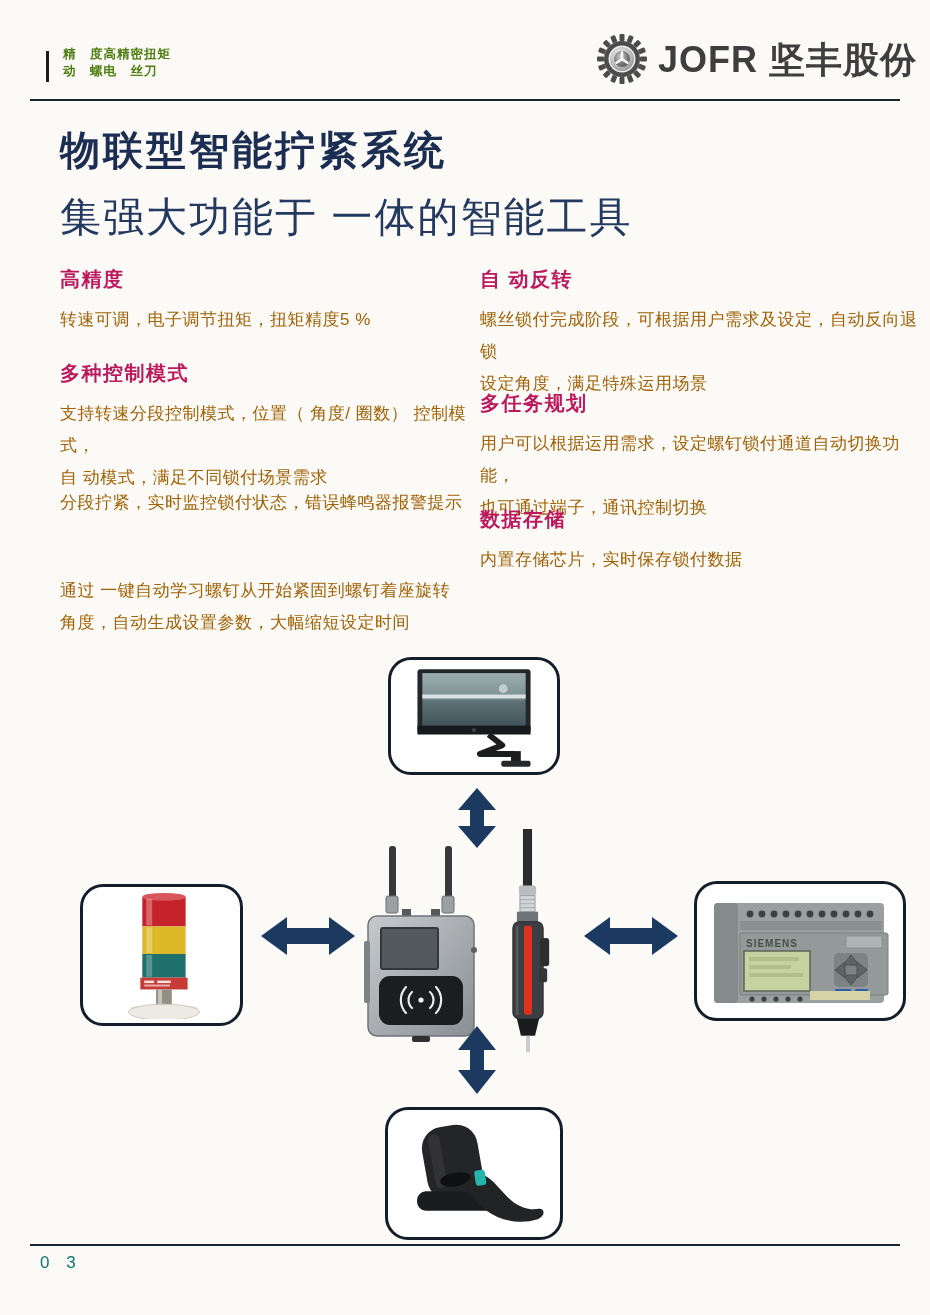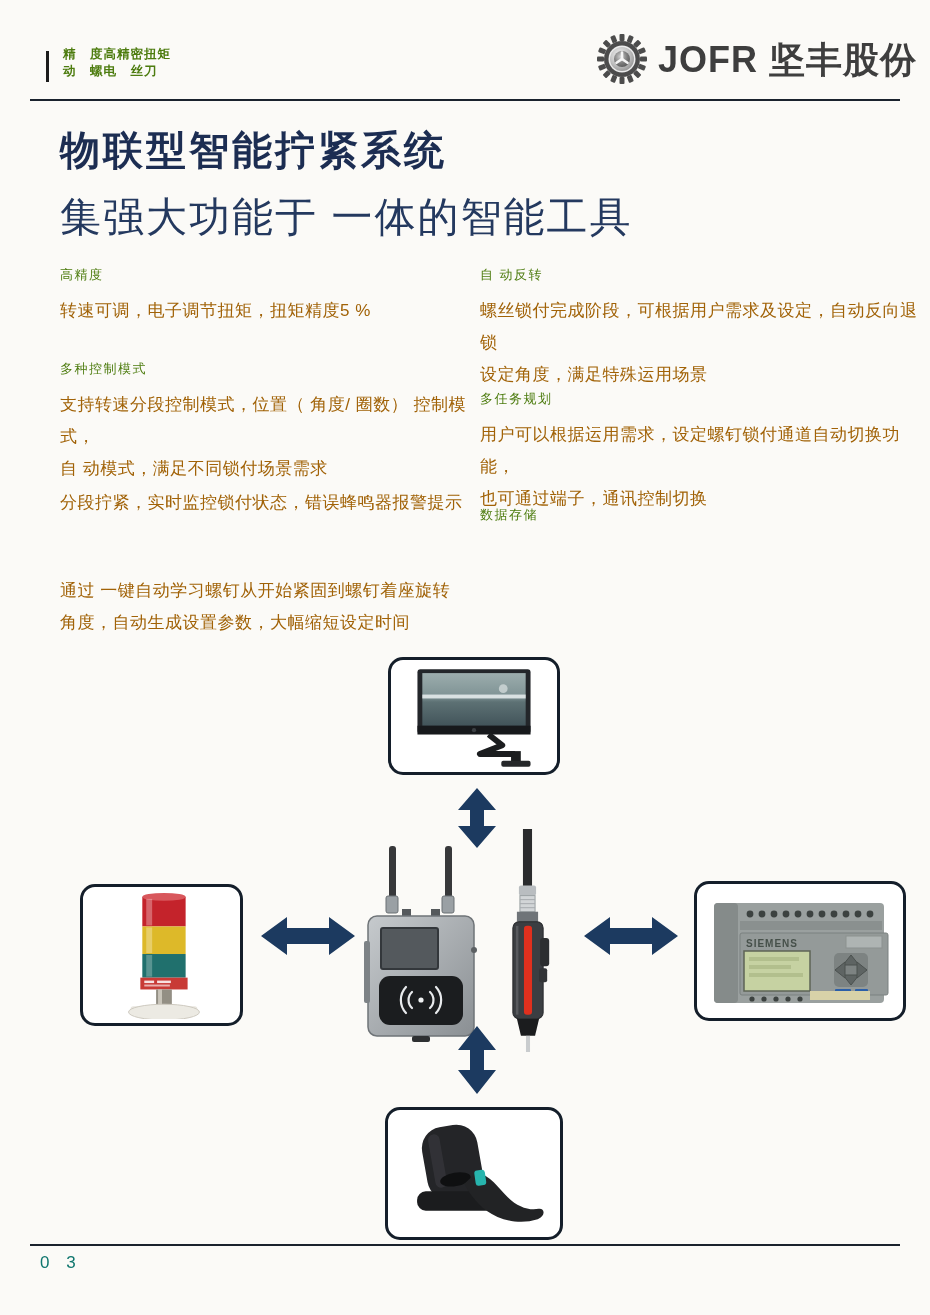--- a/index.html
+++ b/index.html
@@ -20,29 +20,29 @@
   .brand-text { font-size:36px; font-weight:800; color:#3e3e3e; letter-spacing:1px; white-space:nowrap; }
   .rule { left:30px; width:870px; height:2px; background:#1a222d; }
   .rule-top { top:99px; }
   .rule-bottom { top:1244px; }
 
   
   .page-title { left:60px; top:123px; font-size:40px; font-weight:800; color:#1c2d52; letter-spacing:3px; }
   .page-subtitle { left:60px; top:190px; font-size:41px; font-weight:500; color:#24395f; letter-spacing:2px; }
 
   
-  .feat h3 { font-size:13px; font-weight:400; color:#4d7c0f; letter-spacing:1.5px; }
+  .feat h3 { font-size:20px; font-weight:700; color:#be185d; letter-spacing:1.5px; }
   .feat p { margin-top:11px; font-size:17px; line-height:32px; color:#a16207; letter-spacing:0.5px; white-space:pre-line; }
   .col-l { left:60px; width:425px; }
   .col-r { left:480px; width:448px; }
   .l1 { top:266px; } .l2 { top:360px; } .l3 { top:476px; } .l4 { top:564px; }
   .r1 { top:266px; } .r2 { top:390px; } .r3 { top:506px; }
 
   
-  .node { background:#fff; border:3px solid #141e2a; border-radius:15px;
+  .node { background:#fff; border:3px solid #141e2a; border-radius:23px;
           display:flex; align-items:center; justify-content:center; }
   .node-top    { left:388px; top:657px;  width:172px; height:118px; }
   .node-left   { left:80px;  top:884px;  width:163px; height:142px; }
   .node-right  { left:694px; top:881px;  width:212px; height:140px; }
   .node-bottom { left:385px; top:1107px; width:178px; height:133px; }
   .ctrl  { left:364px; top:846px; width:114px; height:198px; }
   .driver{ left:503px; top:829px; width:50px;  height:224px; }
   .arr-v1{ left:458px; top:788px; }
   .arr-v2{ left:458px; top:1026px; }
   .arr-h-l{ left:261px; top:915px; }
@@ -135,20 +135,21 @@
   <p>螺丝锁付完成阶段，可根据用户需求及设定，自动反向退锁
 设定角度，满足特殊运用场景</p>
 </div>
 <div class="abs feat col-r r2">
   <h3>多任务规划</h3>
   <p>用户可以根据运用需求，设定螺钉锁付通道自动切换功能，
 也可通过端子，通讯控制切换</p>
 </div>
 <div class="abs feat col-r r3">
   <h3>数据存储</h3>
+  <p>内置存储芯片，实时保存锁付数据</p>
 </div>
 
 <div class="abs node node-top">
   <span>
     <svg width="156" height="106" viewBox="0 0 160 108">
       <defs>
         <linearGradient id="scr" x1="0" y1="0" x2="0" y2="1">
           <stop offset="0%" stop-color="#9cadad"></stop>
             <stop offset="45%" stop-color="#7e9294"></stop>
           <stop offset="55%" stop-color="#5d7174"></stop>

